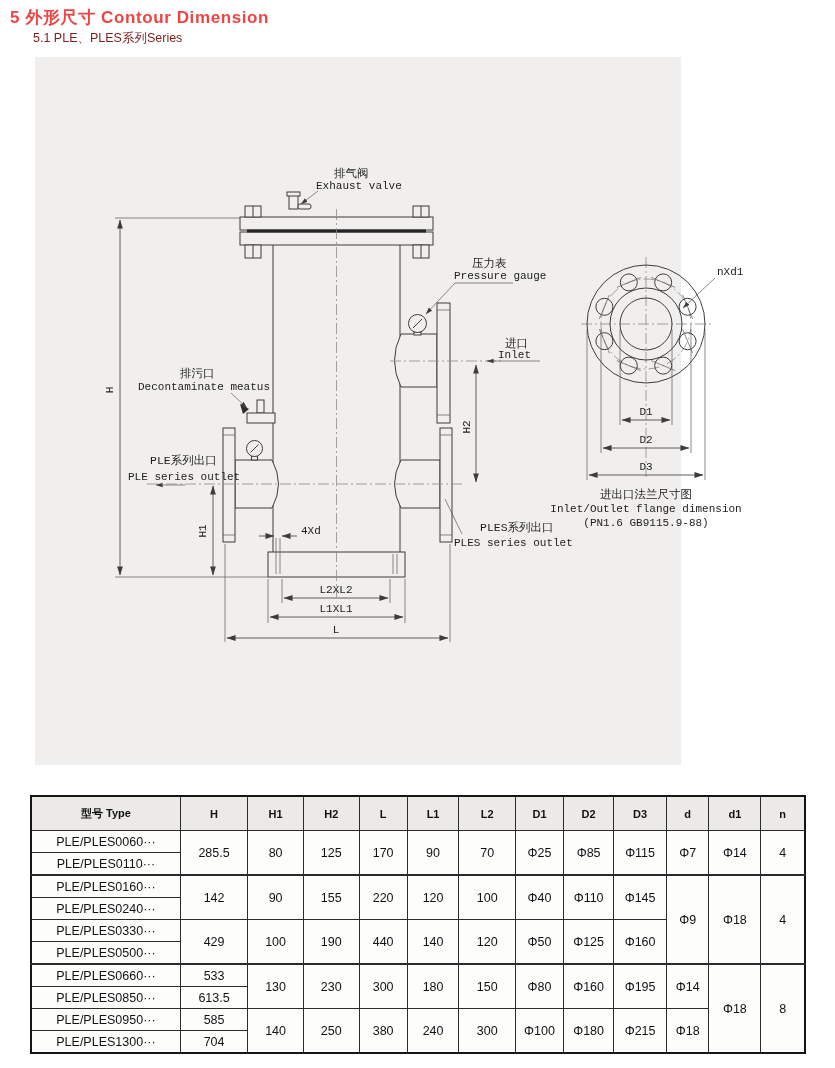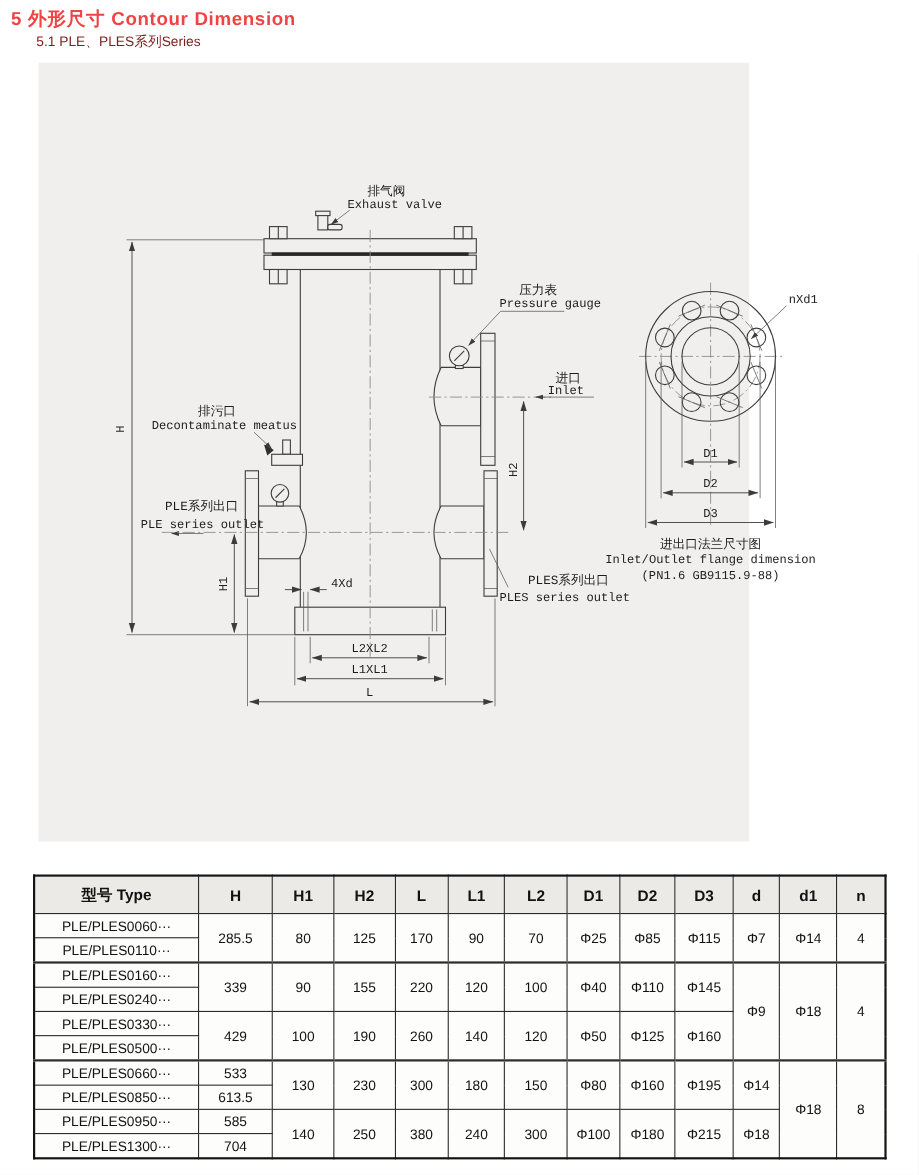--- a/index.html
+++ b/index.html
@@ -30,21 +30,21 @@
   .tbl-wrap { position:absolute; left:30px; top:795px; width:776px; }
   table {
     border-collapse:collapse; width:100%; table-layout:fixed;
     background:#fdfdfc; border:2px solid #151515;
   }
   th, td {
     border:1px solid #2b2b2b; text-align:center; vertical-align:middle;
     padding:0; font-size:12.5px; color:#121212; height:21px;
     overflow:hidden; white-space:nowrap;
   }
-  thead th { height:33px; background:#ebeae7; font-weight:bold; font-size:14px; }
+  thead th { height:33px; background:#ebeae7; font-weight:bold; font-size:11px; }
   tr.grp td { border-top-width:2px; }
 </style>
 </head>
 <body>
 
 <div class="page-title">5 外形尺寸 Contour Dimension</div>
 <div class="page-subtitle">5.1 PLE、PLES系列Series</div>
 
 <div class="panel">
 <svg width="766" height="708" viewBox="0 0 766 708">
@@ -292,42 +292,42 @@
       <td rowspan="2">Φ115</td>
       <td rowspan="2">Φ7</td>
       <td rowspan="2">Φ14</td>
       <td rowspan="2">4</td>
     </tr>
     <tr>
       <td>PLE/PLES0110···</td>
     </tr>
     <tr class="grp">
       <td>PLE/PLES0160···</td>
-      <td rowspan="2">339</td>
+      <td rowspan="2">142</td>
       <td rowspan="2">90</td>
       <td rowspan="2">155</td>
       <td rowspan="2">220</td>
       <td rowspan="2">120</td>
       <td rowspan="2">100</td>
       <td rowspan="2">Φ40</td>
       <td rowspan="2">Φ110</td>
       <td rowspan="2">Φ145</td>
       <td rowspan="4">Φ9</td>
       <td rowspan="4">Φ18</td>
       <td rowspan="4">4</td>
     </tr>
     <tr>
       <td>PLE/PLES0240···</td>
     </tr>
     <tr>
       <td>PLE/PLES0330···</td>
       <td rowspan="2">429</td>
       <td rowspan="2">100</td>
       <td rowspan="2">190</td>
-      <td rowspan="2">260</td>
+      <td rowspan="2">440</td>
       <td rowspan="2">140</td>
       <td rowspan="2">120</td>
       <td rowspan="2">Φ50</td>
       <td rowspan="2">Φ125</td>
       <td rowspan="2">Φ160</td>
     </tr>
     <tr>
       <td>PLE/PLES0500···</td>
     </tr>
     <tr class="grp">

